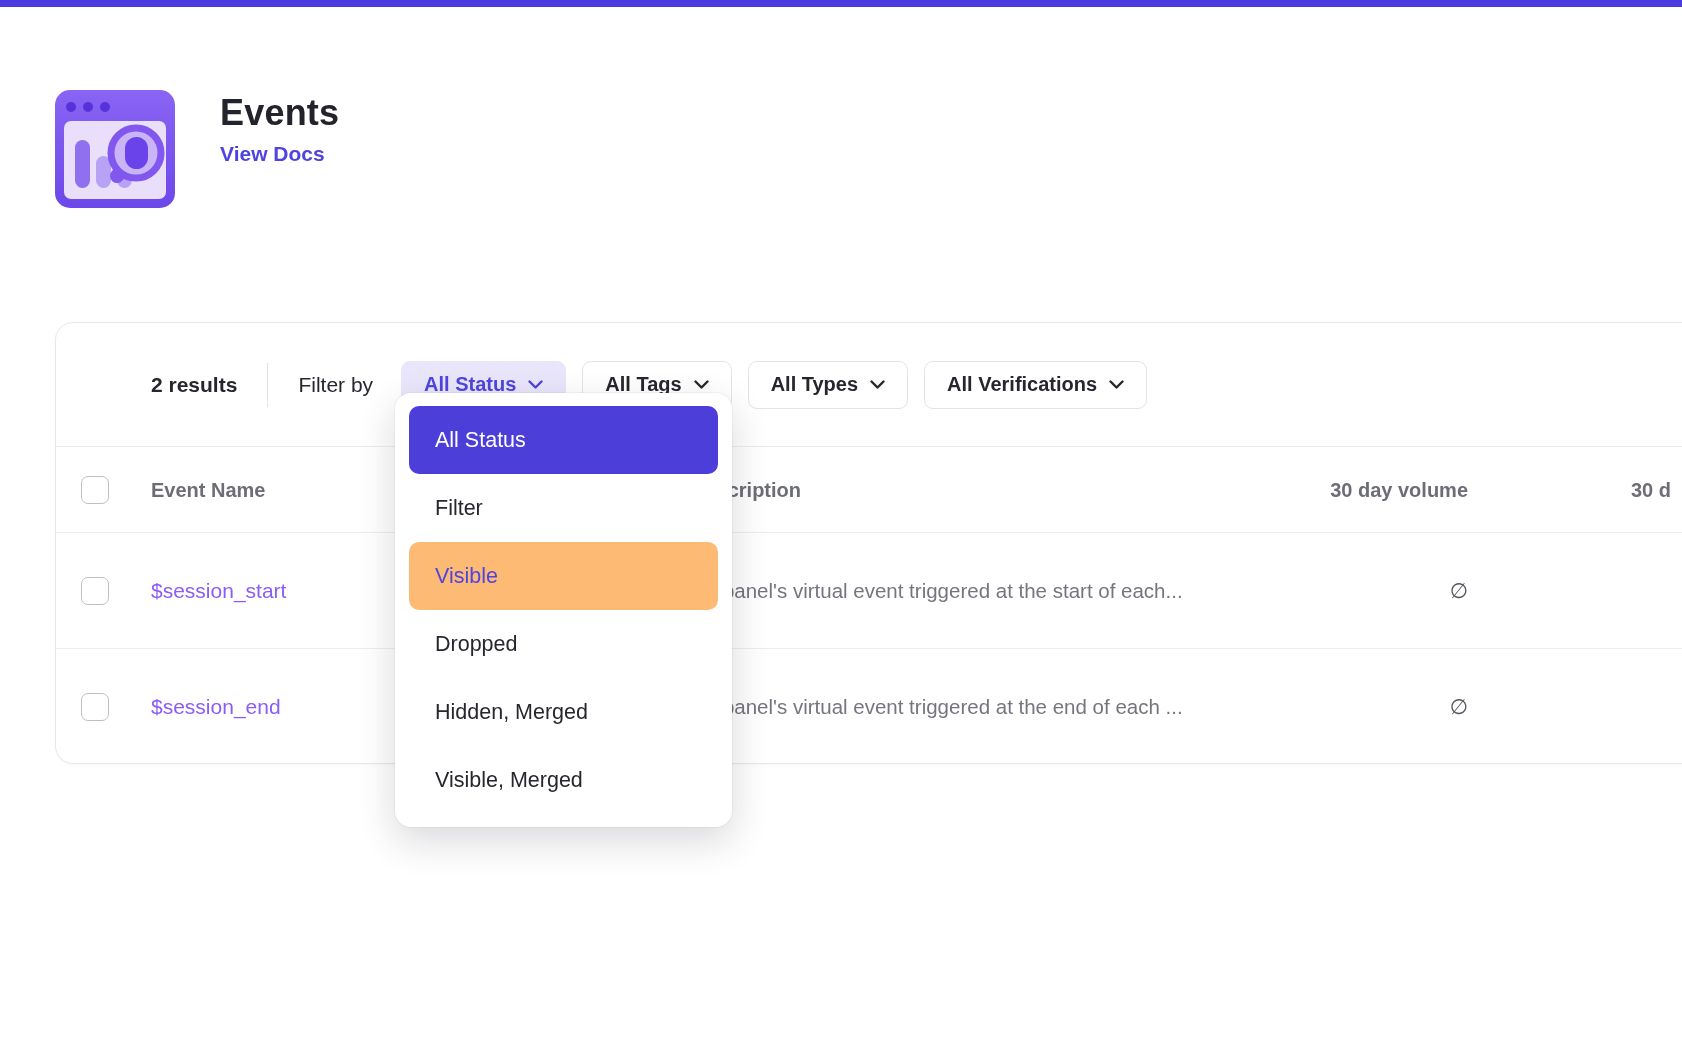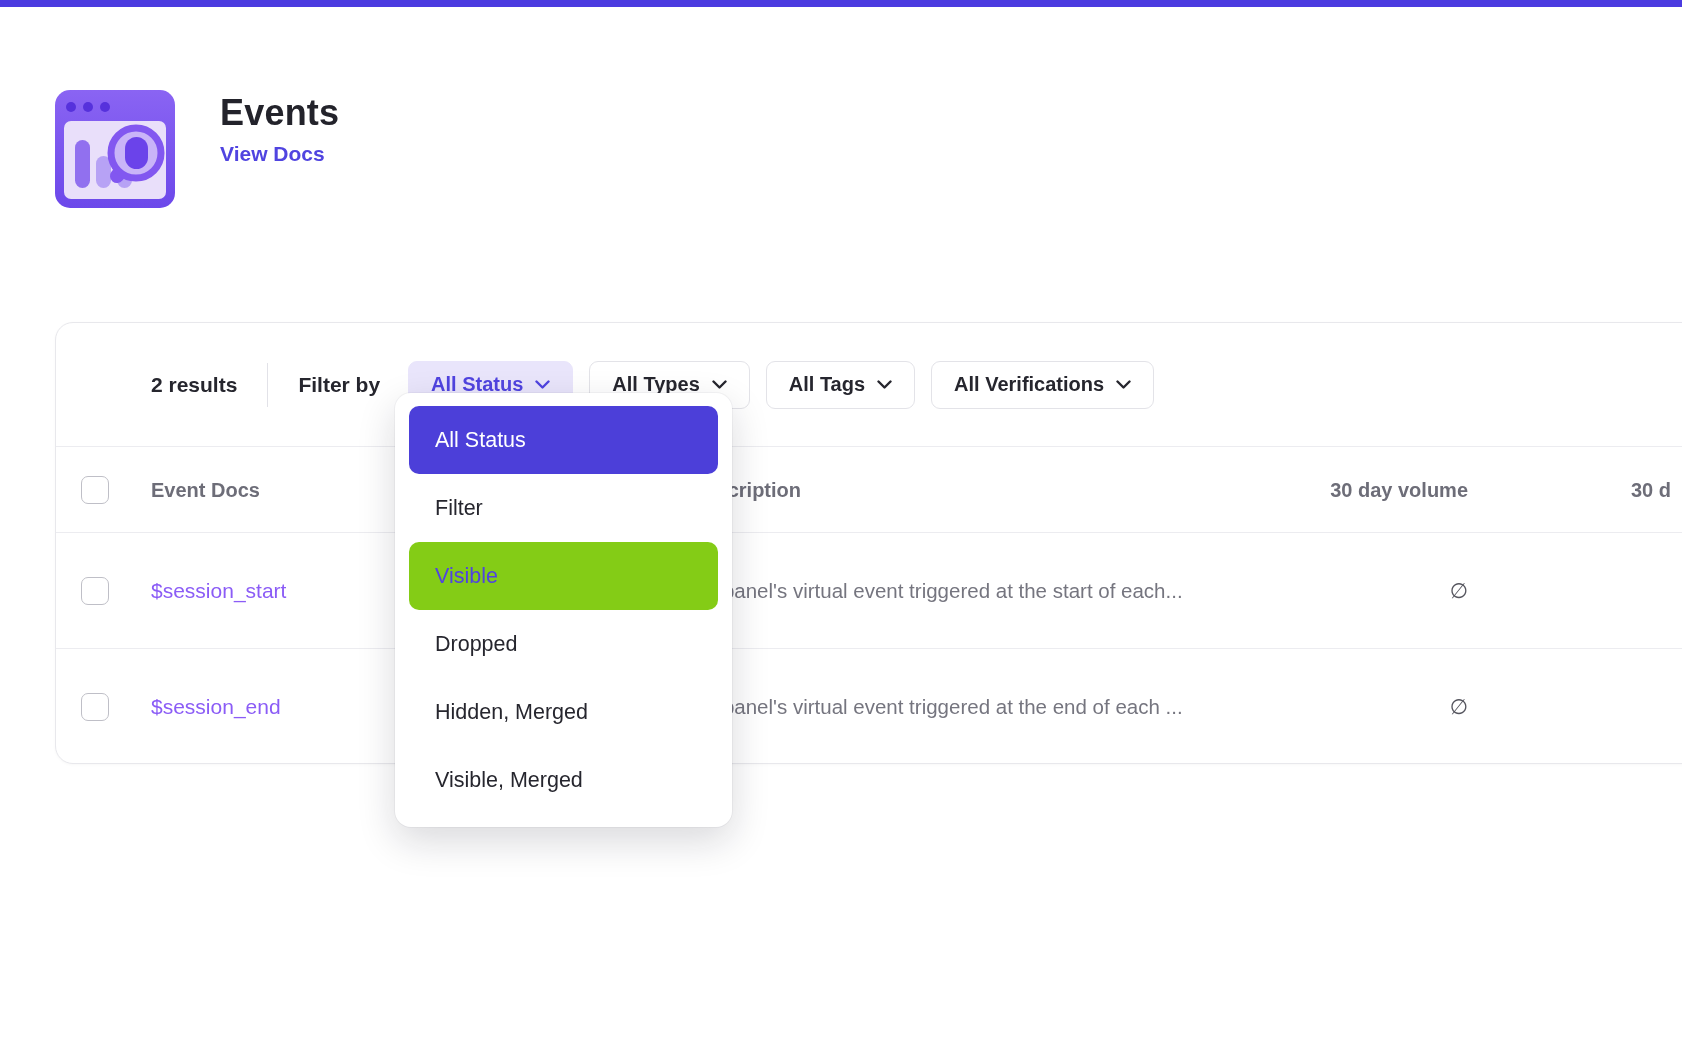--- a/index.html
+++ b/index.html
@@ -19,21 +19,21 @@
   
   .card { position:absolute; left:55px; top:322px; width:1800px; height:442px;
           background:#fff; border:1px solid #E8E8EC; border-radius:18px;
           box-shadow:0 1px 3px rgba(0,0,0,.03); }
 
   
   .filter-row { position:absolute; left:0; top:0; right:0; height:123px;
                 display:flex; align-items:center; padding-left:95px; }
   .results-count { font-size:21px; font-weight:600; color:#26262e; }
   .vdivider { width:1px; height:44px; background:#E2E2E8; margin:0 30px; }
-  .filter-by { font-size:21px; font-weight:700; color:#26262e; margin-right:28px; }
+  .filter-by { font-size:21px; font-weight:400; color:#26262e; margin-right:28px; }
   .chips { display:flex; gap:16px; align-items:center; }
   .chip { height:48px; display:flex; align-items:center; gap:12px; padding:0 22px;
           border-radius:9px; font-size:20px; font-weight:600; background:#fff;
           border:1px solid #E3E3E8; color:#26262e; cursor:pointer; white-space:nowrap; }
   .chip.active { background:#E9E5FB; border-color:#E9E5FB; color:#5044E0; }
   .chev { display:inline-flex; }
   .chev svg { width:15px; height:9px; }
 
   
   .thead { position:absolute; left:0; top:123px; right:0; height:87px;
@@ -54,21 +54,21 @@
   .vol  { font-size:21px; color:#55555e; }
   .checkbox { width:28px; height:28px; border:1.5px solid #BFBFC7; border-radius:7px; background:#fff; cursor:pointer; }
 
   
   .dropdown { position:absolute; left:395px; top:393px; width:337px; z-index:10;
               background:#fff; border-radius:16px; padding:13px 14px;
               box-shadow:0 0 0 1px rgba(20,20,40,.04), 0 14px 38px rgba(20,20,40,.16); }
   .dd-item { height:68px; display:flex; align-items:center; padding:0 26px;
              font-size:21.5px; font-weight:500; color:#26262e; border-radius:10px; cursor:pointer; }
   .dd-item.sel { background:#4C3FD9; color:#ffffff; }
-  .dd-item.hov { background:#84cc16; color:#5044E0; }
+  .dd-item.hov { background:#fdba74; color:#5044E0; }
 </style>
 </head>
 <body>
 
 <div class="topbar"></div>
 
 <div class="page-header">
   <div class="app-icon">
     <svg viewBox="0 0 120 118" width="120" height="118">
       <defs>
@@ -108,29 +108,29 @@
     <div class="chips">
       <div class="chip active">
         <span>All Status</span>
         <span class="chev">
           <svg viewBox="0 0 15 9">
               <path d="M1.5 1.5 L7.5 7.5 L13.5 1.5" fill="none" stroke="currentColor" stroke-width="2.4" stroke-linecap="round" stroke-linejoin="round"></path>
             </svg>
         </span>
       </div>
       <div class="chip">
-        <span>All Types</span>
+        <span>All Tags</span>
         <span class="chev">
           <svg viewBox="0 0 15 9">
               <path d="M1.5 1.5 L7.5 7.5 L13.5 1.5" fill="none" stroke="currentColor" stroke-width="2.4" stroke-linecap="round" stroke-linejoin="round"></path>
             </svg>
         </span>
       </div>
       <div class="chip">
-        <span>All Tags</span>
+        <span>All Types</span>
         <span class="chev">
           <svg viewBox="0 0 15 9">
               <path d="M1.5 1.5 L7.5 7.5 L13.5 1.5" fill="none" stroke="currentColor" stroke-width="2.4" stroke-linecap="round" stroke-linejoin="round"></path>
             </svg>
         </span>
       </div>
       <div class="chip">
         <span>All Verifications</span>
         <span class="chev">
           <svg viewBox="0 0 15 9">
@@ -138,21 +138,21 @@
             </svg>
         </span>
       </div>
     </div>
   </div>
 
   <div class="thead">
     <div class="th col-check">
         <div class="checkbox"></div>
       </div>
-    <div class="th col-name">Event Docs</div>
+    <div class="th col-name">Event Name</div>
     <div class="th col-desc">Description</div>
     <div class="th col-vol">30 day volume</div>
     <div class="th col-clip">30 d</div>
   </div>
 
   <div class="row row-1">
     <div class="cell col-check">
         <div class="checkbox"></div>
       </div>
     <div class="cell col-name event-name">$session_start</div>

